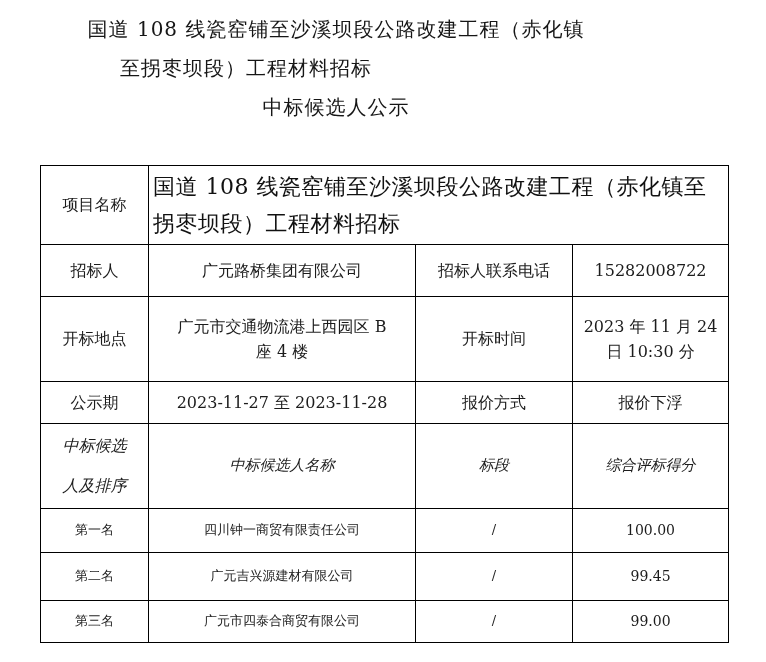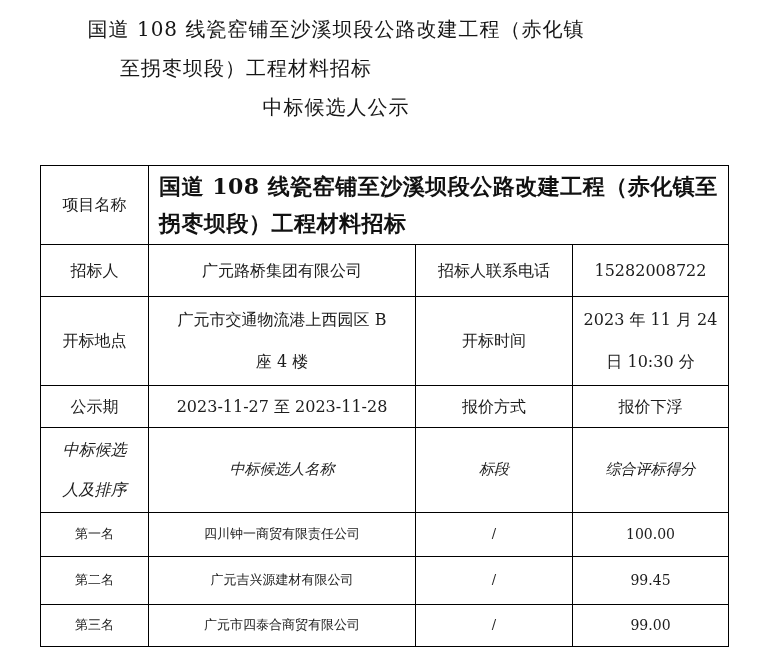--- a/index.html
+++ b/index.html
@@ -60,28 +60,28 @@
   tr.r-bidder    { height: 52px; }
   tr.r-opening   { height: 85px; }
   tr.r-publicity { height: 42px; padding-left: 36px; }
   tr.r-cand-head { height: 77px; font-style: italic; }
   tr.r-cand-1    { height: 44px; padding-left: 32px; }
   tr.r-cand-2    { height: 48px; }
   tr.r-cand-3    { height: 42px; }
 
   td.project-name-cell {
     font-size: 22px;
-    font-weight: bold;
+    font-weight: normal;
     text-align: left;
-    padding-left: 10px;
+    padding-left: 4px;
     line-height: 37px;
     letter-spacing: 0.5px;
     color: #111111;
   }
-  td.multiline { white-space: pre-line; line-height: 42px; }
+  td.multiline { white-space: pre-line; line-height: 25px; }
   td.rank-head-cell { white-space: pre-line; line-height: 40px; font-size: 16px; }
   td.cand-head { font-size: 15px; }
   tr.cand-row td { font-size: 13px; }
   tr.cand-row td.score-cell { font-size: 14px; }
   td.section-cell { font-size: 15px; }
 </style>
 </head>
 <body>
 
 <div class="title-block">

